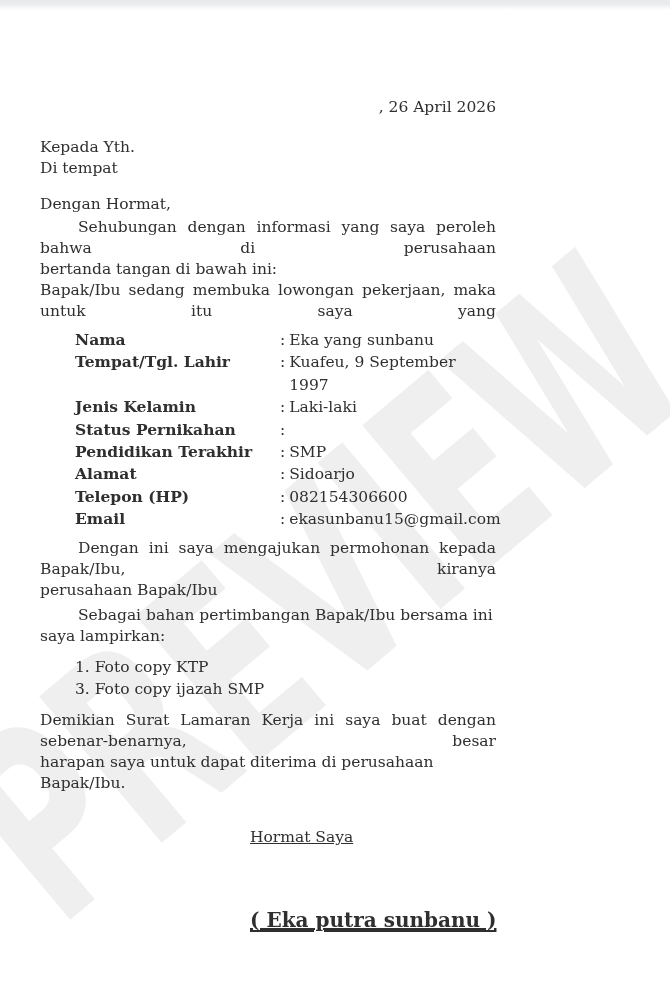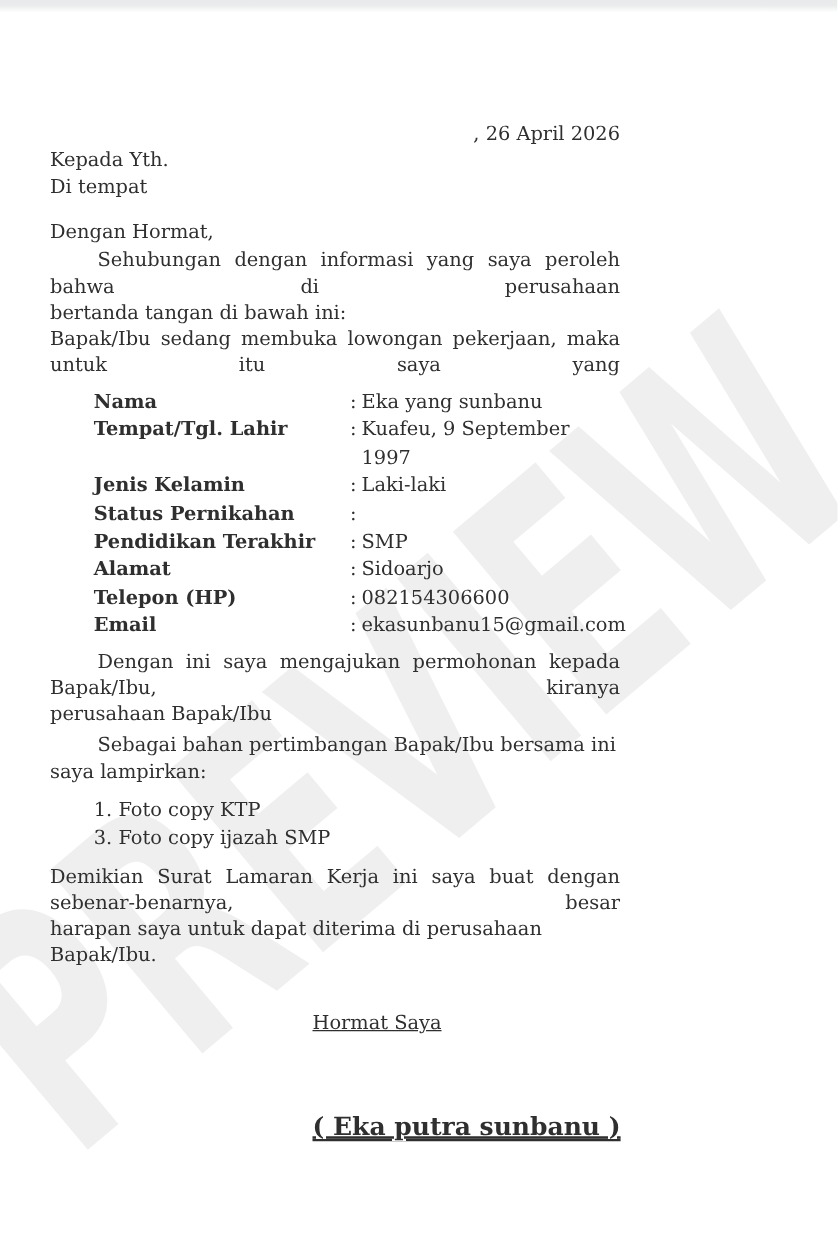--- a/index.html
+++ b/index.html
@@ -32,21 +32,21 @@
     pointer-events: none;
     user-select: none;
   }
   .content {
     position: relative;
     z-index: 1;
     padding: 0 40px;
     width: 536px;
   }
   .date-line { margin-top: 97px; text-align: right; }
-  .recipient { }
+  .recipient { margin-top: 19px; }
   .salutation { margin-top: 15px; }
   .para { margin-top: 2px; }
   .pline { display: block; }
   .jlast { text-align: justify; text-align-last: justify; }
   .indent { text-indent: 38px; }
   .data-list { margin-top: 7px; padding-left: 35px; line-height: 22.4px; }
   .row { display: flex; }
   .row .lbl { width: 205px; flex: none; font-weight: bold; }
   .row .col { flex: none; }
   .row .val { margin-left: 4px; }

